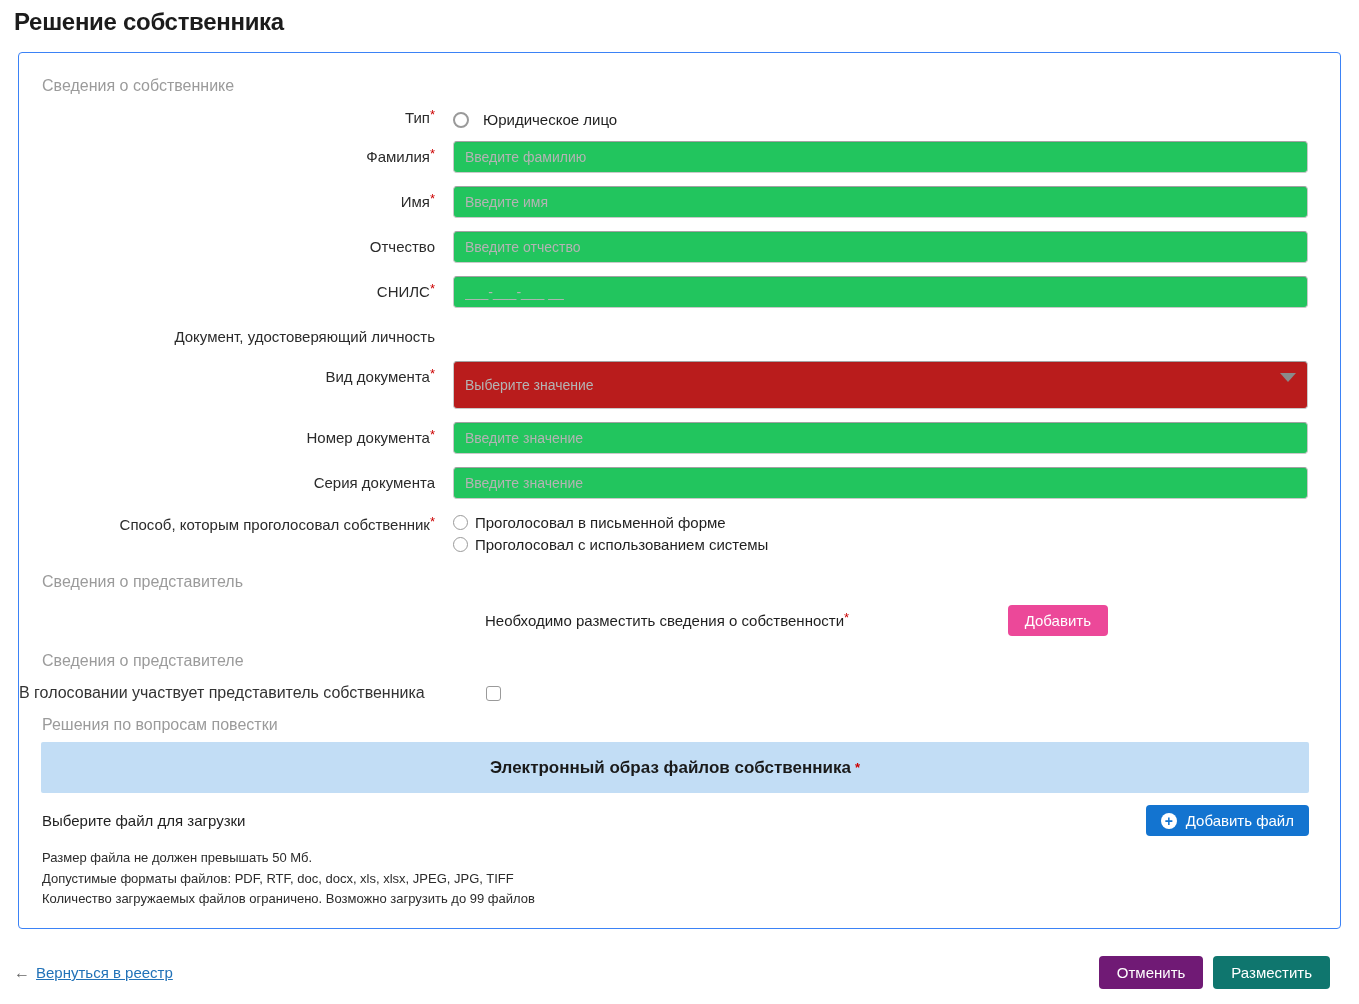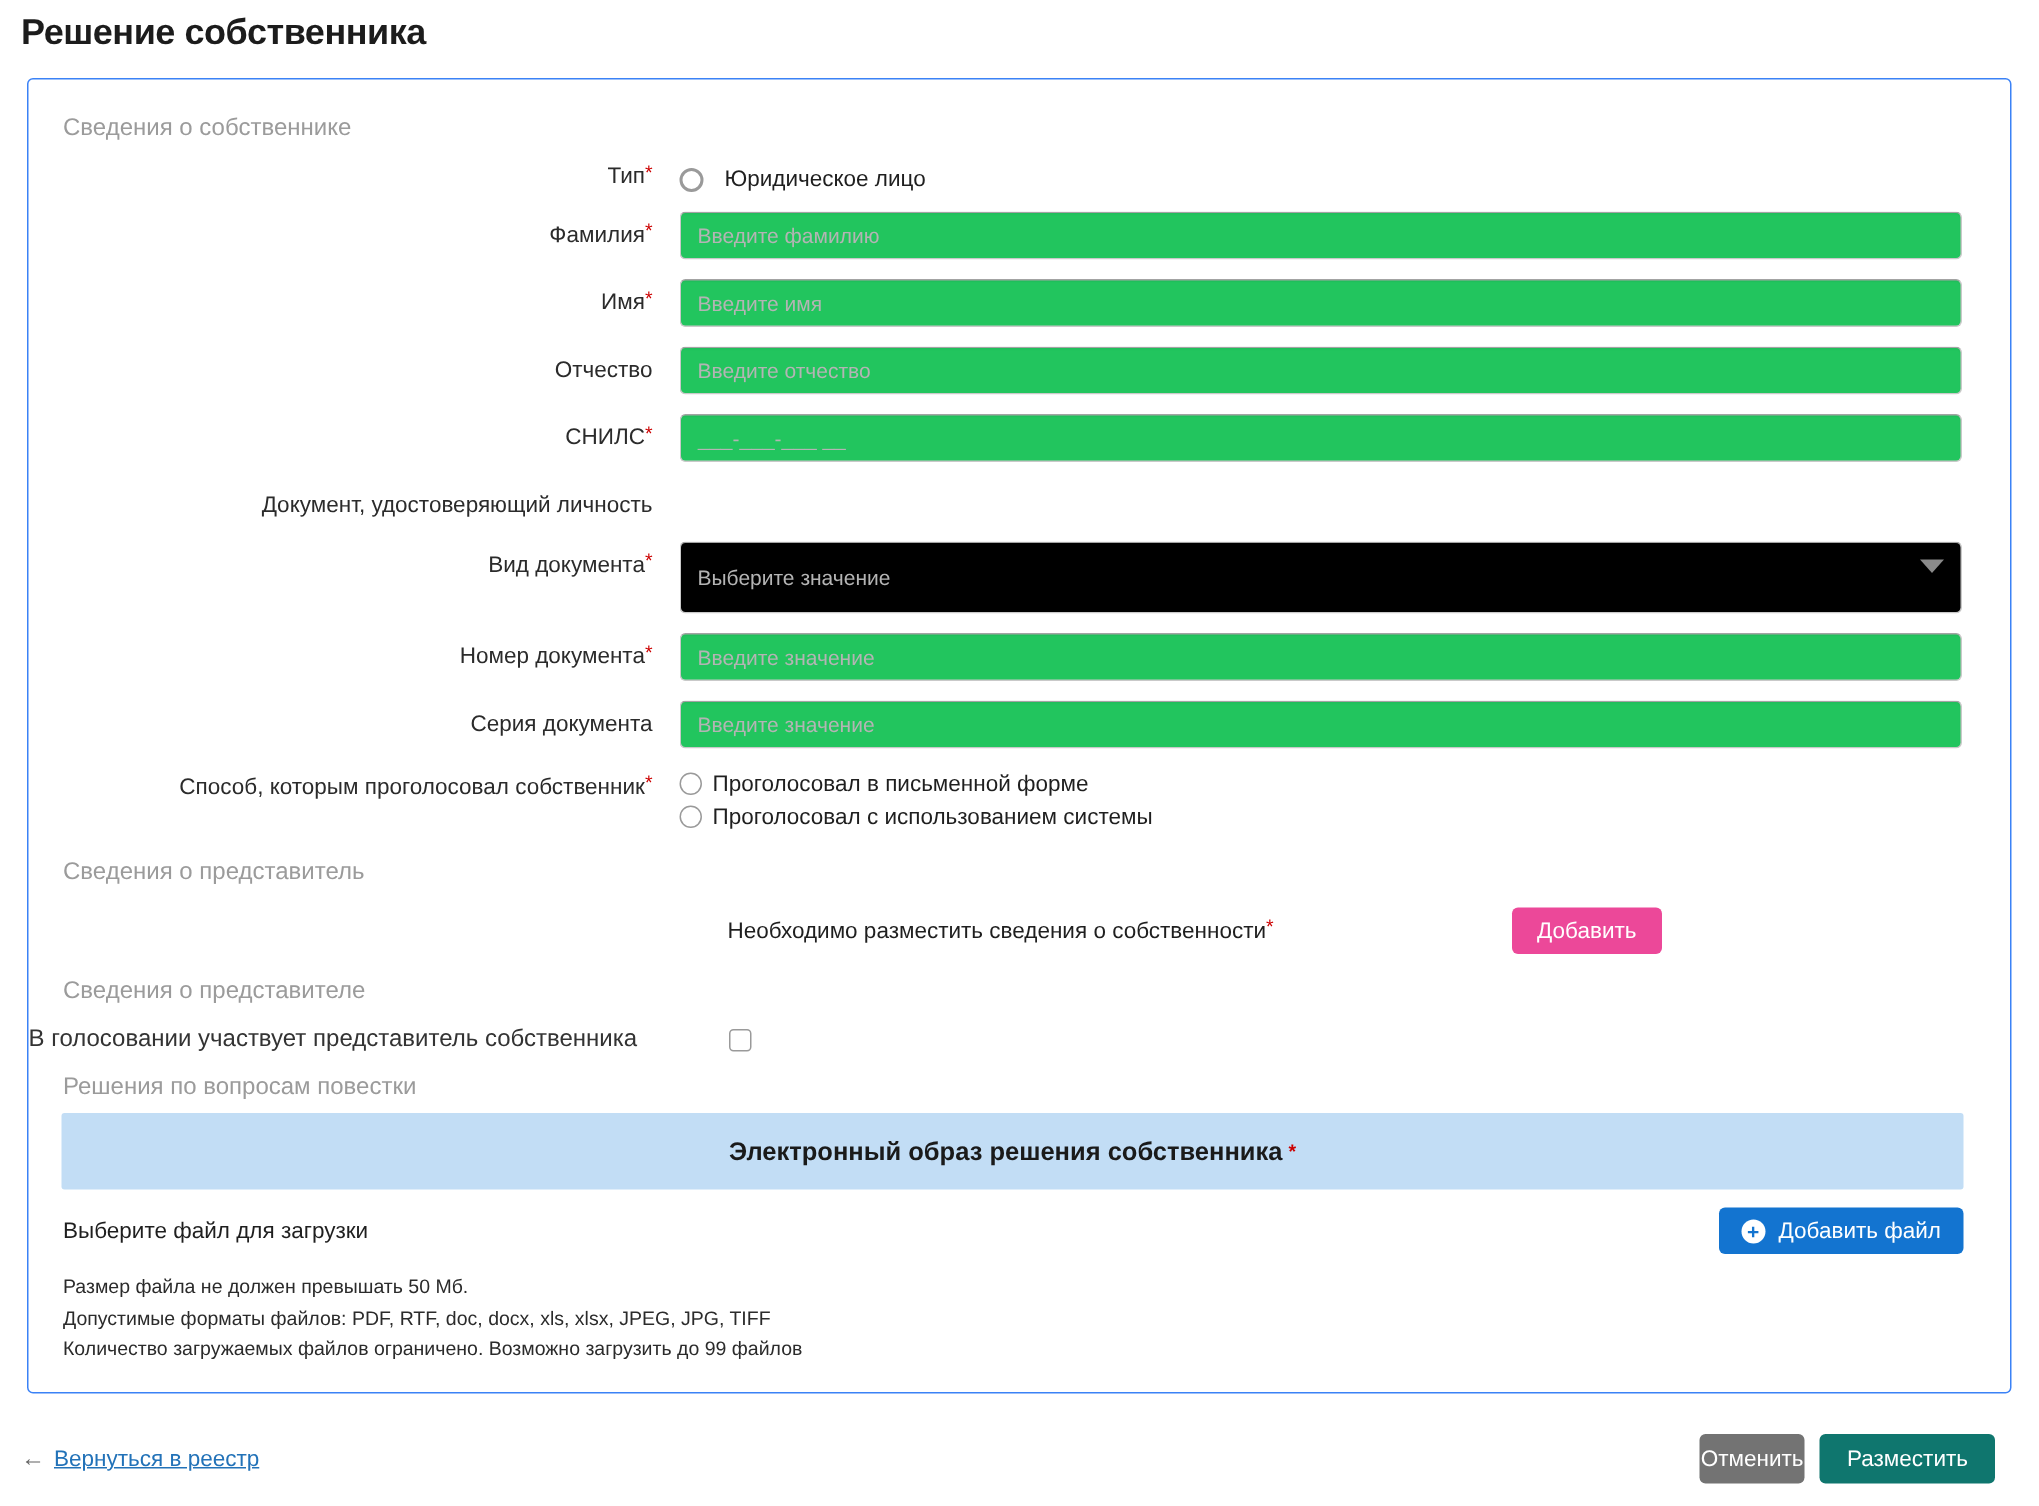--- a/index.html
+++ b/index.html
@@ -34,21 +34,21 @@
   .text-input {
     width: 100%; height: 32px; border: 1px solid #c9c9c9; border-top-color: #a3a3a3;
     border-radius: 4px; padding: 0 11px; font-size: 14px; color: #333;
     font-family: "Liberation Sans", sans-serif; outline: none;
     box-shadow: inset 0 1px 1px rgba(0,0,0,0.04); background: #22c55e;
   }
   .text-input::placeholder { color: #b4b4b4; opacity: 1; }
 
   .select-box {
     width: 100%; height: 48px; border: 1px solid #c9c9c9; border-top-color: #a3a3a3;
-    border-radius: 4px; padding: 0 30px 0 11px; background: #000000; cursor: pointer;
+    border-radius: 4px; padding: 0 30px 0 11px; background: #b91c1c; cursor: pointer;
     display: flex; align-items: center;
     box-shadow: inset 0 1px 1px rgba(0,0,0,0.04);
   }
   .select-box .placeholder { font-size: 14px; color: #b4b4b4; }
   .chevron-down {
     position: absolute; right: 12px; top: 12px; width: 0; height: 0;
     border-left: 8px solid transparent; border-right: 8px solid transparent;
     border-top: 9px solid #8a8a8a;
   }
 
@@ -116,21 +116,21 @@
   .hint-line { font-size: 13px; color: #2b2b2b; line-height: 20.5px; }
 
   .footer {
     display: flex; align-items: center; margin: 27px 29px 0 14px;
   }
   .back-link { display: flex; align-items: center; font-size: 15px; cursor: pointer; }
   .back-arrow { color: #666; margin-right: 6px; font-size: 16px; }
   .back-text { color: #2272b8; text-decoration: underline; text-align: right; }
   .footer-buttons { margin-left: auto; display: flex; gap: 10px; }
   .btn-cancel {
-    height: 33px; padding: 0 1px; background: #737373; color: #fff;
+    height: 33px; padding: 0 18px; background: #701a75; color: #fff;
     border: none; border-radius: 4px; font-size: 15px;
     font-family: "Liberation Sans", sans-serif; cursor: pointer;
   }
   .btn-submit {
     height: 33px; padding: 0 18px; background: #0f766e; color: #fff;
     border: none; border-radius: 4px; font-size: 15px;
     font-family: "Liberation Sans", sans-serif; cursor: pointer;
   }
 </style>
 </head>
@@ -237,21 +237,21 @@
   <div class="section-header">Сведения о представителе</div>
 
   <div class="checkbox-row">
     <div class="label-cell" style="width:452px;flex-basis:452px;padding-right:0;">В голосовании участвует представитель собственника</div>
     <span class="checkbox"></span>
   </div>
 
   <div class="section-header" style="margin-bottom:8px;">Решения по вопросам повестки</div>
 
   <div class="banner">
-    <span>Электронный образ решения собственника</span>
+    <span>Электронный образ файлов собственника</span>
       <span class="req">*</span>
   </div>
 
   <div class="upload-row">
     <span class="upload-label">Выберите файл для загрузки</span>
     <button class="btn-add-file">
       <span class="plus-circle">+</span>
       <span>Добавить файл</span>
     </button>
   </div>

